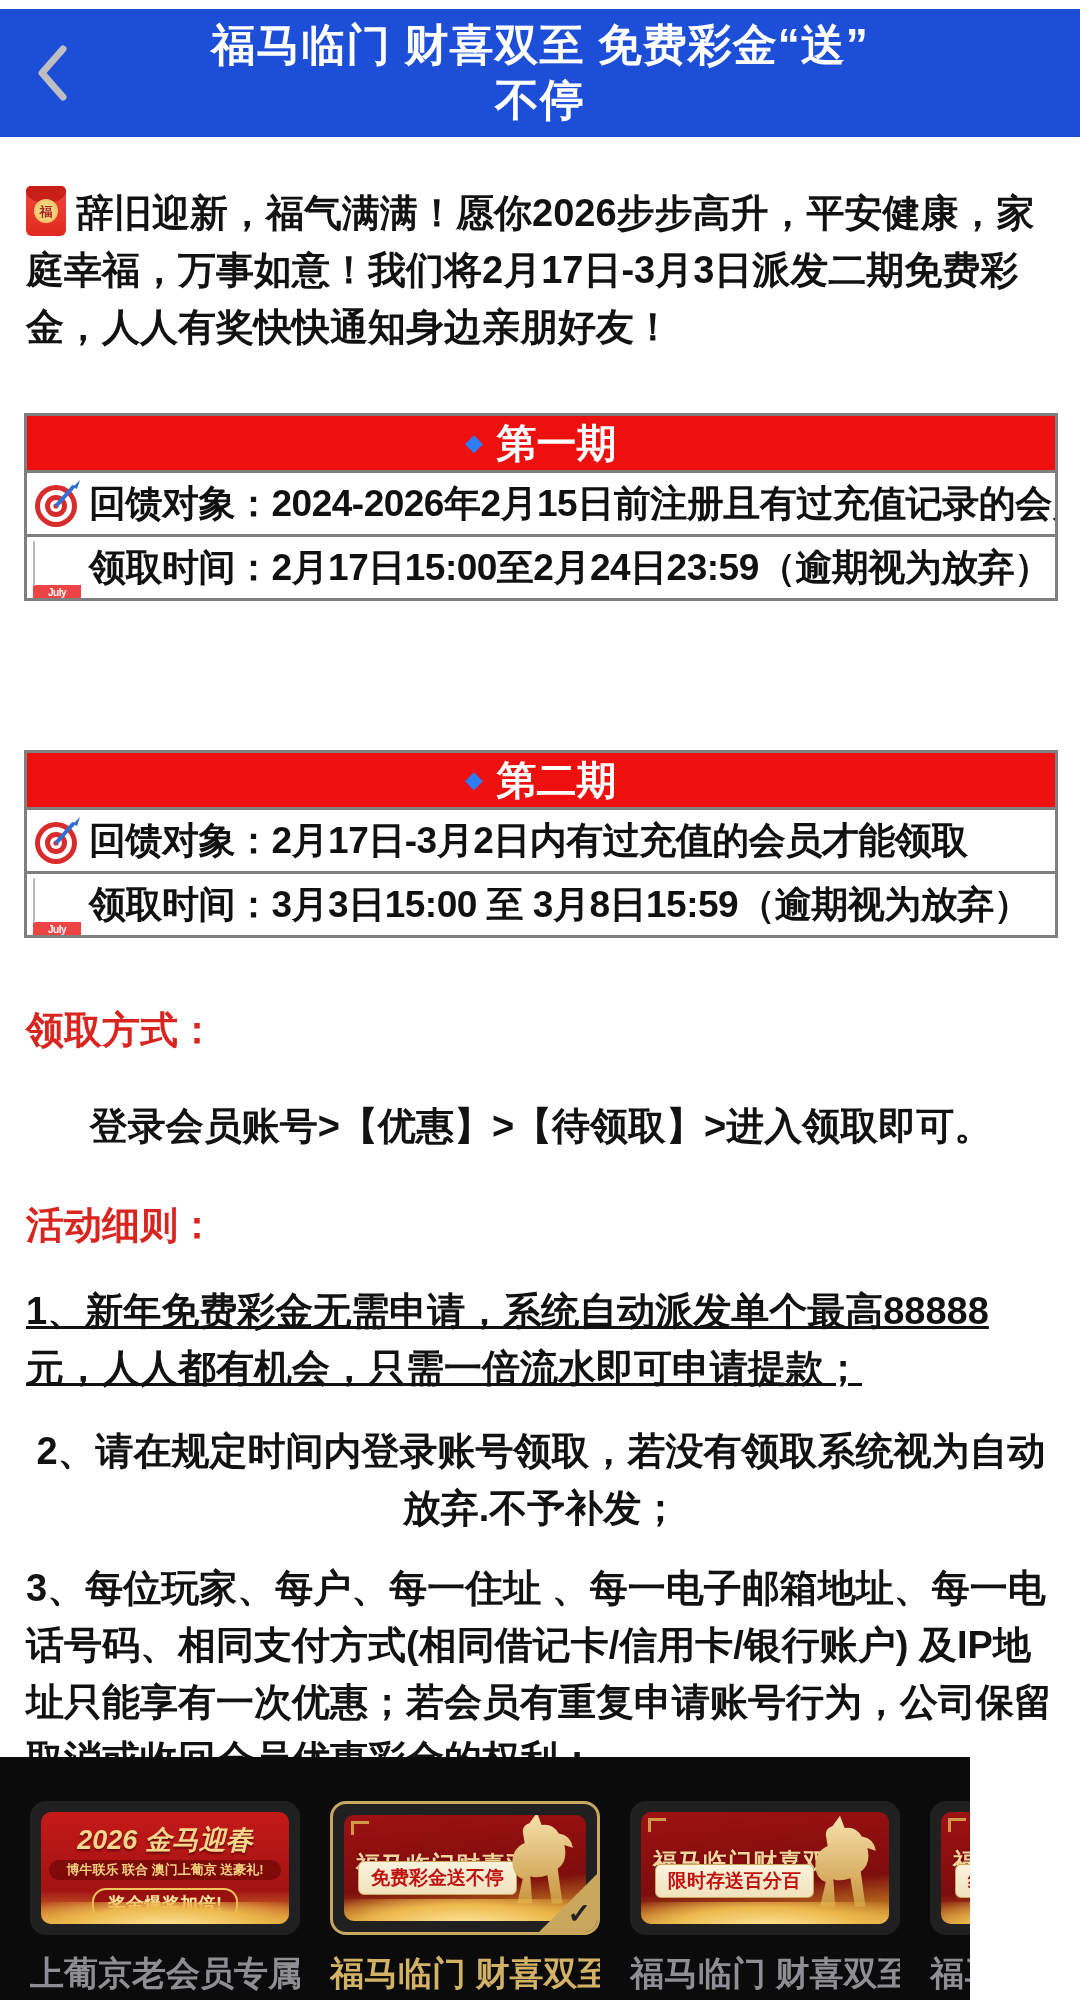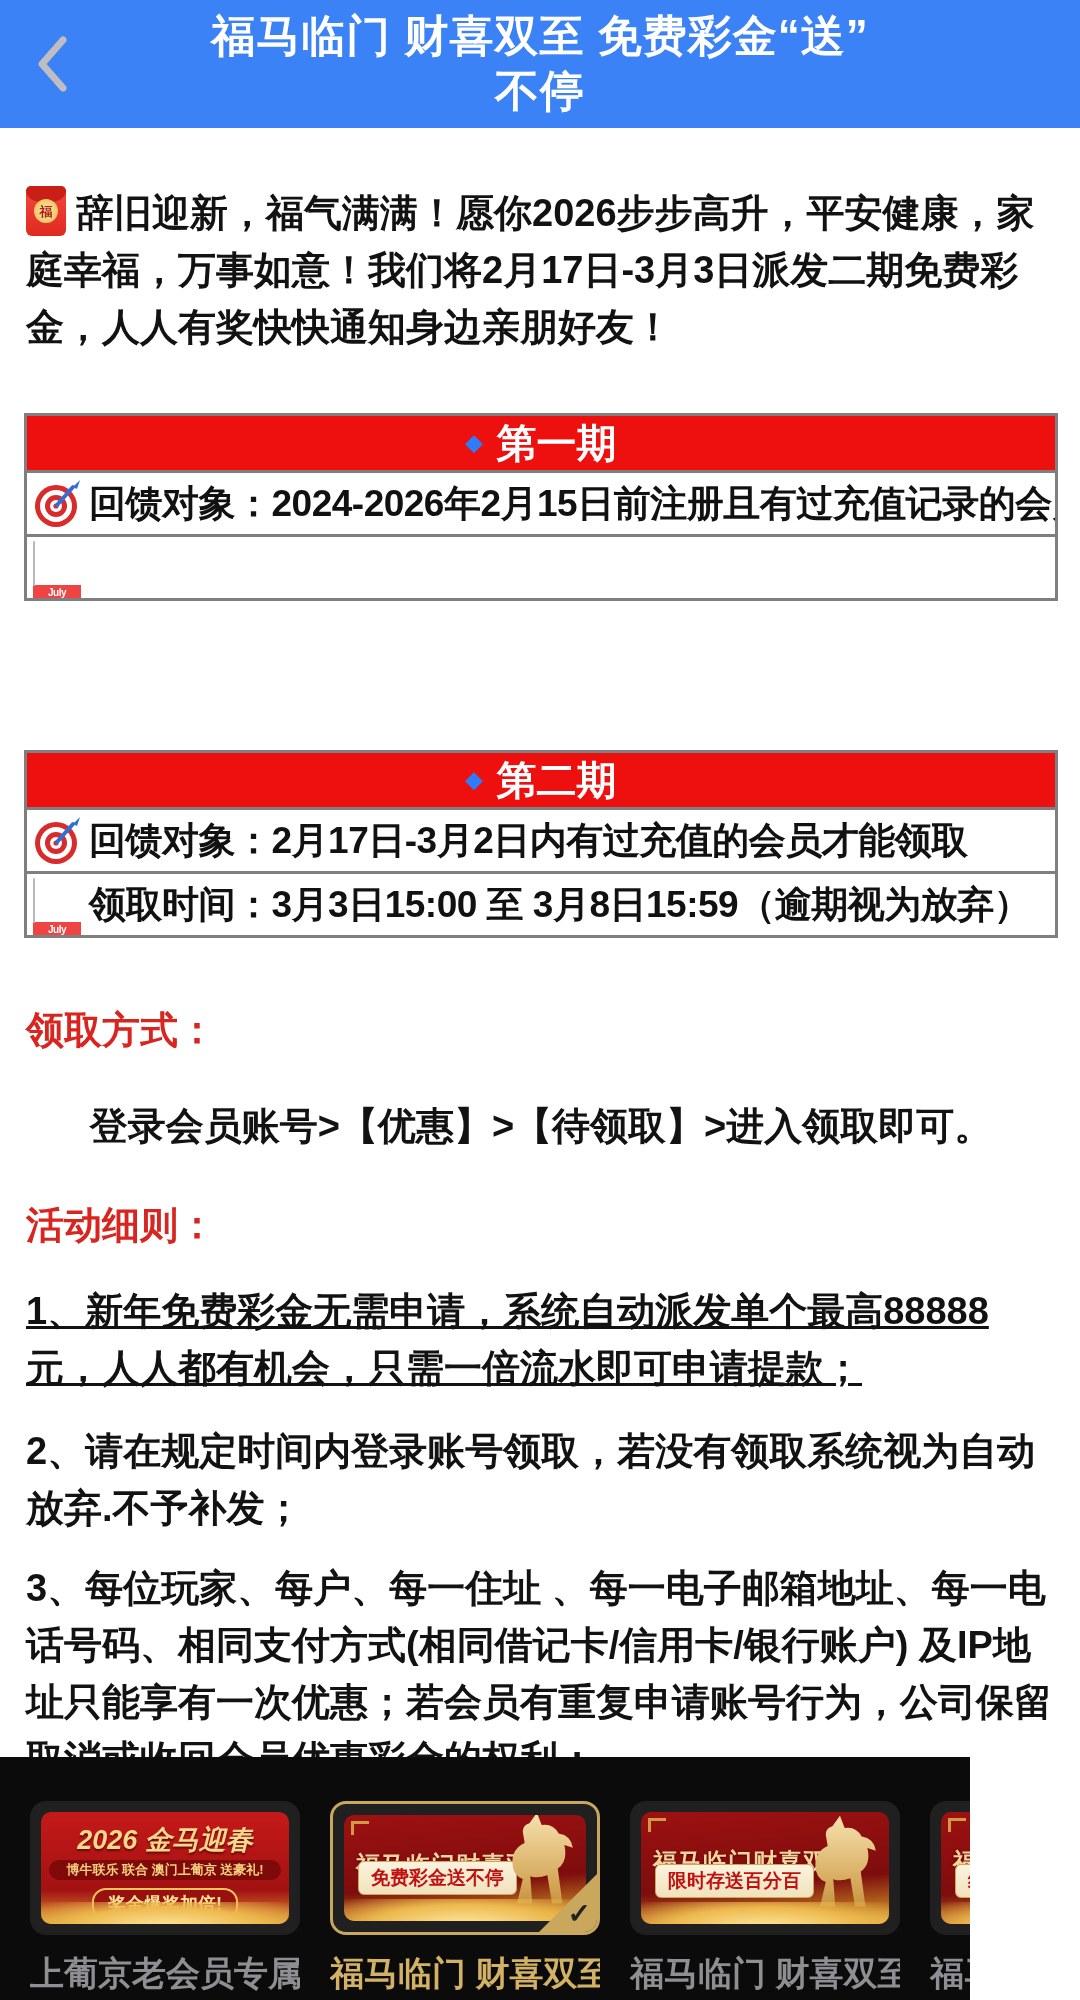--- a/index.html
+++ b/index.html
@@ -6,22 +6,22 @@
   html,body { width:1080px; height:2000px; }
   body {
     font-family:"Liberation Sans", sans-serif;
     background:#ffffff;
     position:relative;
     overflow:hidden;
     color:#111;
   }
   
   .app-header {
-    position:absolute; top:0; left:0; width:1080px; height:128px;
-    background:#3b82f6; color:#fff; z-index:5;
+    position:absolute; top:9px; left:0; width:1080px; height:128px;
+    background:#1d4ed8; color:#fff; z-index:5;
   }
   .back-btn {
     position:absolute; left:28px; top:34px; width:48px; height:60px;
     display:flex; align-items:center; justify-content:center; cursor:pointer;
   }
   .app-title {
     width:100%; padding:8px 110px 0 110px; text-align:center;
     font-size:44px; font-weight:700; line-height:1.25; letter-spacing:1px;
   }
   
@@ -195,20 +195,21 @@
     </span>
     <span>回馈对象：2024-2026年2月15日前注册且有过充值记录的会员</span>
   </div>
   <div class="pt-row">
     <span class="row-icon">
       <span class="cal">
         <span class="cal-top">July</span>
         
       </span>
     </span>
+    <span>领取时间：2月17日15:00至2月24日23:59（逾期视为放弃）</span>
   </div>
 </div>
 
 <div class="promo-table" style="top:750px;">
   <div class="pt-header">
     <span class="pt-diamond">◆</span>
     <span>第二期</span>
   </div>
   <div class="pt-row">
     <span class="row-icon">
@@ -233,21 +234,21 @@
     </span>
     <span>领取时间：3月3日15:00 至 3月8日15:59（逾期视为放弃）</span>
   </div>
 </div>
 
 <div class="red-heading" style="top:1005px;">领取方式：</div>
 <div class="plain-text" style="top:1098px;text-align:center;">登录会员账号&gt;【优惠】&gt;【待领取】&gt;进入领取即可。</div>
 
 <div class="red-heading" style="top:1200px;">活动细则：</div>
 <div class="plain-text" style="top:1283px;text-decoration:underline;">1、新年免费彩金无需申请，系统自动派发单个最高88888元，人人都有机会，只需一倍流水即可申请提款；</div>
-<div class="plain-text" style="top:1423px;">2、请在规定时间内登录账号领取，若没有领取系统视为自动放弃.不予补发；</div>
+<div class="plain-text" style="top:1423px;text-align:center;">2、请在规定时间内登录账号领取，若没有领取系统视为自动放弃.不予补发；</div>
 <div class="plain-text" style="top:1560px;">3、每位玩家、每户、每一住址 、每一电子邮箱地址、每一电话号码、相同支付方式(相同借记卡/信用卡/银行账户) 及IP地址只能享有一次优惠；若会员有重复申请账号行为，公司保留取消或收回会员优惠彩金的权利；</div>
 
 <div class="carousel">
   <div class="carousel-track">
 
     <div class="card">
       <div class="tile">
         <div class="banner v1">
           <div class="b1-title">2026 金马迎春</div>
           <div class="b1-band">博牛联乐 联合 澳门上葡京 送豪礼!</div>

